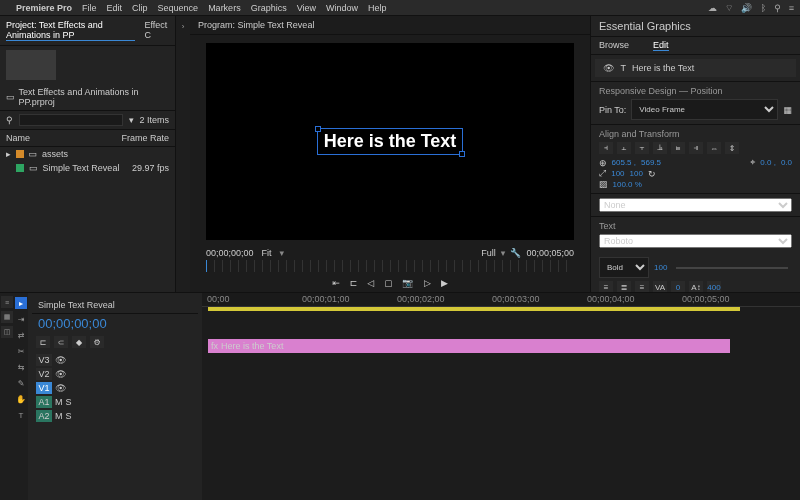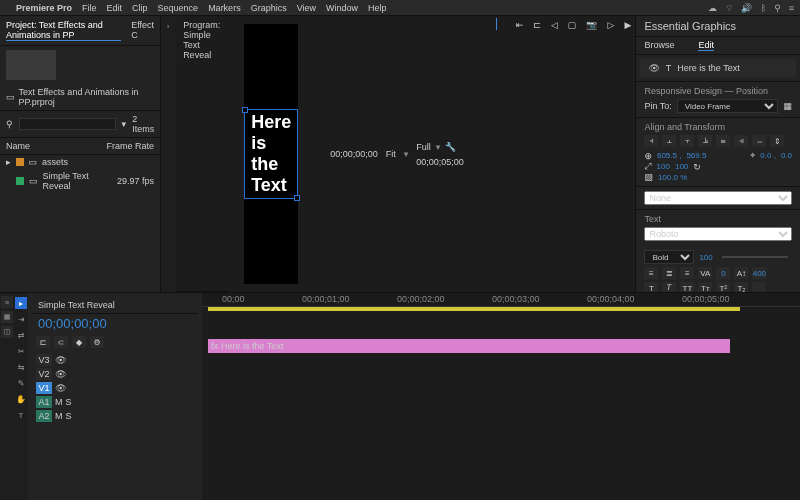--- a/index.html
+++ b/index.html
@@ -14,40 +14,40 @@
 .tabs{display:flex;gap:10px;padding:4px 6px;font-size:8px;border-bottom:1px solid #111}
 .tabs .active{color:#fff;border-bottom:1px solid #3a88d6}
 .thumb{width:50px;height:30px;background:#3a3a3a;margin:4px 6px}
 .projrow{padding:3px 6px;display:flex;align-items:center;gap:4px;font-size:8px}
 .searchrow{display:flex;align-items:center;gap:6px;padding:3px 6px;border-top:1px solid #111;border-bottom:1px solid #111}
 .searchrow input{flex:1;background:#1a1a1a;border:1px solid #333;height:12px;color:#ccc;font-size:8px;padding:0 3px}
 .cols{display:flex;padding:3px 6px;color:#888;font-size:8px;border-bottom:1px solid #111}
 .cols .c1{flex:1}
 .row{display:flex;align-items:center;padding:2px 6px;gap:5px;font-size:8px}
 .row .sw{width:8px;height:8px}
-.center{flex:1;background:#1c1c1c;display:flex;flex-direction:row}
+.center{flex:1;background:#1c1c1c;display:flex;flex-direction:column}
 .ctabs{display:flex;padding:4px 8px;font-size:8px;border-bottom:1px solid #111}
 .vp{flex:1;background:#000;margin:8px 16px;position:relative;display:flex;align-items:center;justify-content:center}
 .txt{color:#fff;font-size:18px;font-weight:bold;border:1px solid #2a6fd6;padding:2px 6px;position:relative}
 .txt::before,.txt::after{content:"";position:absolute;width:4px;height:4px;border:1px solid #2a6fd6;background:#000}
 .txt::before{top:-3px;left:-3px}
 .txt::after{bottom:-3px;right:-3px}
 .tc{display:flex;align-items:center;gap:8px;padding:0 16px;font-size:8px;color:#3a88d6}
 .tc .right{margin-left:auto}
 .ruler{height:12px;margin:2px 16px;background:repeating-linear-gradient(90deg,#333 0,#333 1px,transparent 1px,transparent 8px);position:relative}
 .ruler .play{position:absolute;left:0;top:0;width:1px;height:100%;background:#3a88d6}
 .transport{display:flex;gap:10px;justify-content:center;padding:4px;color:#aaa}
 .right-panel{width:210px;background:#232323;border-left:1px solid #111;display:flex;flex-direction:column;overflow:hidden}
 .rtitle{padding:4px 8px;font-size:11px;border-bottom:1px solid #111}
 .rtabs{display:flex;gap:24px;padding:3px 8px;font-size:8px;border-bottom:1px solid #111}
 .layer{display:flex;align-items:center;gap:6px;padding:4px 8px;background:#2a2a2a;margin:4px;font-size:8px}
 .section{padding:4px 8px;font-size:8px;border-top:1px solid #111}
 .section .lbl{color:#999;margin-bottom:3px}
 .inline{display:flex;align-items:center;gap:5px;flex-wrap:wrap}
-.inline input,.inline select{background:#1a1a1a;border:1px solid #333;color:#ccc;font-size:8px;height:14px;padding:0 3px}
+.inline input,.inline select{background:#1a1a1a;border:1px solid #333;color:#ccc;font-size:8px;height:21px;padding:0 3px}
 .blue{color:#3a88d6;font-size:8px}
 .icons{display:flex;gap:4px;margin:3px 0;flex-wrap:wrap}
 .icons span{width:14px;height:12px;background:#2a2a2a;display:flex;align-items:center;justify-content:center;font-size:8px}
 .bottom{display:flex;height:208px;border-top:1px solid #111}
 .btools{width:14px;background:#1e1e1e;display:flex;flex-direction:column;gap:3px;padding:3px 1px}
 .btools span{width:12px;height:12px;background:#2a2a2a;display:flex;align-items:center;justify-content:center;font-size:7px;color:#999}
 .bleft{width:174px;background:#232323;display:flex}
 .bleft .info{flex:1;padding:4px}
 .bright{flex:1;background:#1c1c1c;position:relative}
 .tltabs{padding:3px 6px;font-size:8px;border-bottom:1px solid #111}
@@ -289,21 +289,21 @@
         <div class="track">
             <span class="tlbl" style="background:#2a7560">A2</span>
             <span>M</span>
             <span>S</span>
           </div>
       </div>
     </div>
   </div>
   <div class="bright">
     <div class="tlruler">
-      <span style="left:20px">00;00</span>
+      <span style="left:5px">00;00</span>
       <span style="left:100px">00;00;01;00</span>
       <span style="left:195px">00;00;02;00</span>
       <span style="left:290px">00;00;03;00</span>
       <span style="left:385px">00;00;04;00</span>
       <span style="left:480px">00;00;05;00</span>
     </div>
     <div class="ybar"></div>
     <div class="clip">
         <span>fx</span>
         <span>Here is the Text</span>

